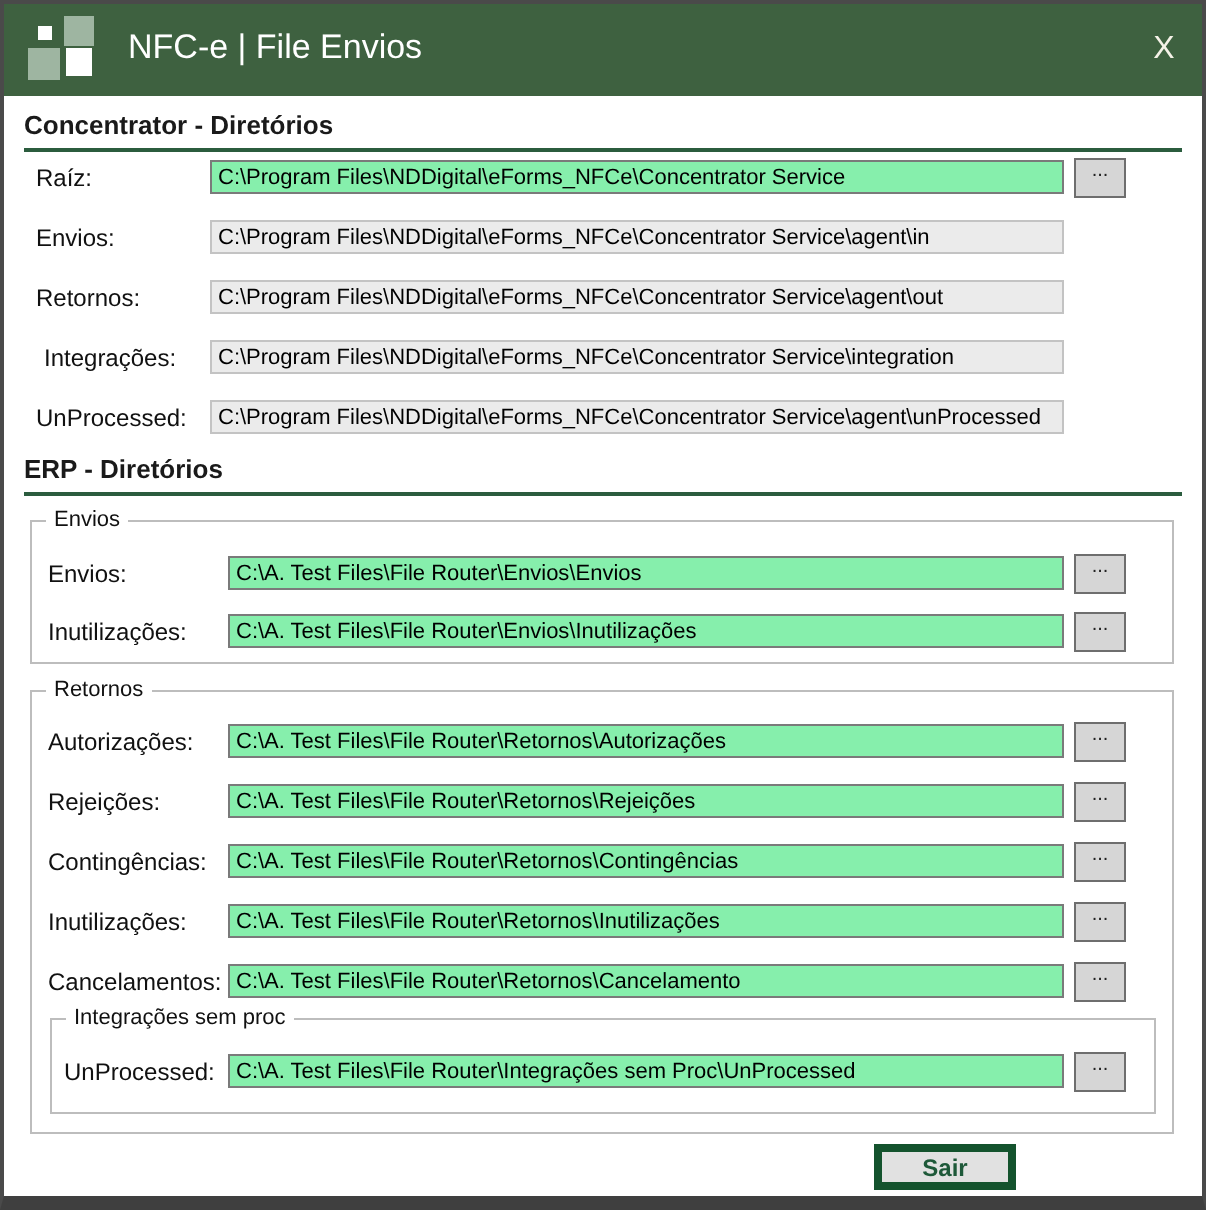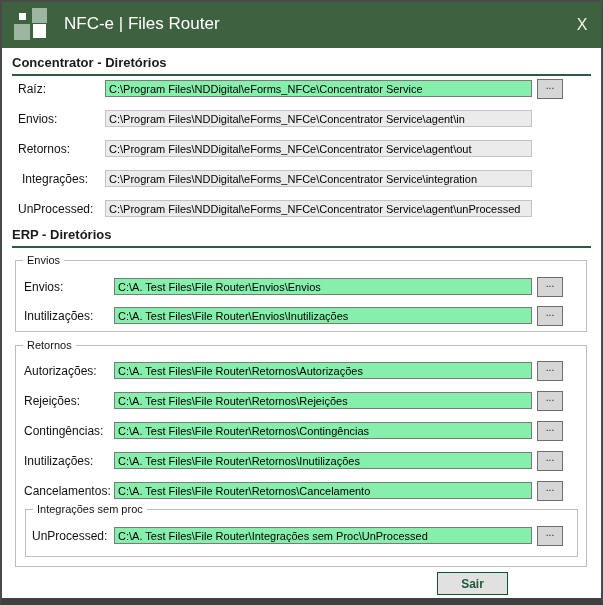--- a/index.html
+++ b/index.html
@@ -17,36 +17,36 @@
   .close-btn{position:absolute;left:563px;top:0;width:38px;height:48px;line-height:48px;text-align:center;color:#f5f2e8;font-size:16px;cursor:pointer;background:transparent;border:none;}
   .heading{position:absolute;left:12px;font-size:13px;font-weight:bold;color:#1a1a1a;}
   .hline{position:absolute;left:12px;width:579px;height:2px;background:#2B5C3E;}
   .flabel{position:absolute;height:17px;line-height:17px;font-size:12px;color:#111;white-space:nowrap;}
   .field{position:absolute;height:17px;font-size:11px;color:#000;padding:0 3px;outline:none;}
   .field.editable{background:#86efac;border:1px solid #7a7a7a;}
   .field.readonly{background:#ebebeb;border:1px solid #c3c3c3;}
   .browse{position:absolute;width:26px;height:20px;background:#d6d6d6;border:1px solid #6e6e6e;font-size:10px;line-height:10px;color:#222;cursor:pointer;padding:0 0 6px 0;}
   .groupbox{position:absolute;border:1px solid #bdbdbd;background:transparent;}
   .gb-title{position:absolute;height:13px;line-height:13px;font-size:11px;color:#111;background:#ffffff;padding:0 4px;white-space:nowrap;}
-  .action-btn{position:absolute;height:23px;background:#e1e1e1;border:1px solid #14532d;color:#1E5939;font-size:12px;font-weight:bold;cursor:pointer;}
+  .action-btn{position:absolute;height:23px;background:#e1e1e1;border:4px solid #14532d;color:#1E5939;font-size:12px;font-weight:bold;cursor:pointer;}
 </style>
 </head>
 <body>
 
 <div class="window">
   <div class="frame"></div>
 
   <div class="titlebar">
     <div class="app-icon">
       <div class="sq sq1"></div>
       <div class="sq sq2"></div>
       <div class="sq sq3"></div>
       <div class="sq sq4"></div>
     </div>
-    <div class="title">NFC-e | Files Router</div>
+    <div class="title">NFC-e | File Envios</div>
     <button class="close-btn">X</button>
   </div>
 
   <div class="heading" style="top:55px;">Concentrator - Diretórios</div>
   <div class="hline" style="top:74px;"></div>
 
   <div class="flabel" style="left:18px;top:81px;">Raíz:</div>
   <input class="field editable" style="left: 105px; top: 80px; width: 427px;" value="C:\Program Files\NDDigital\eForms_NFCe\Concentrator Service">
   <button class="browse" style="left:537px;top:79px;">...</button>
 

